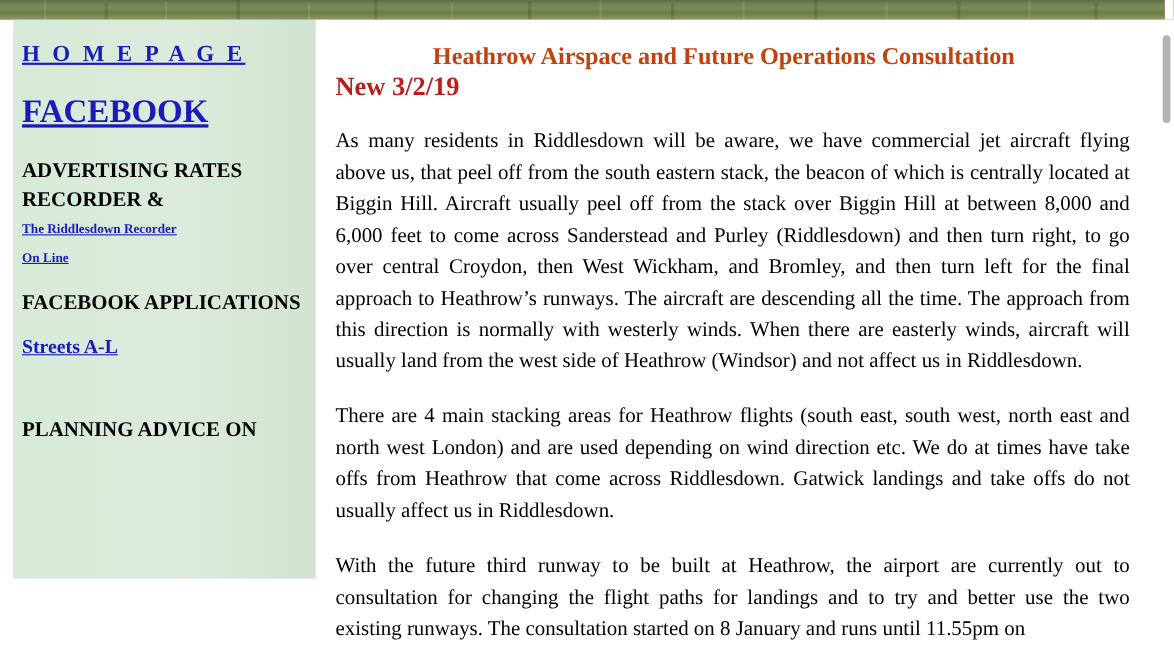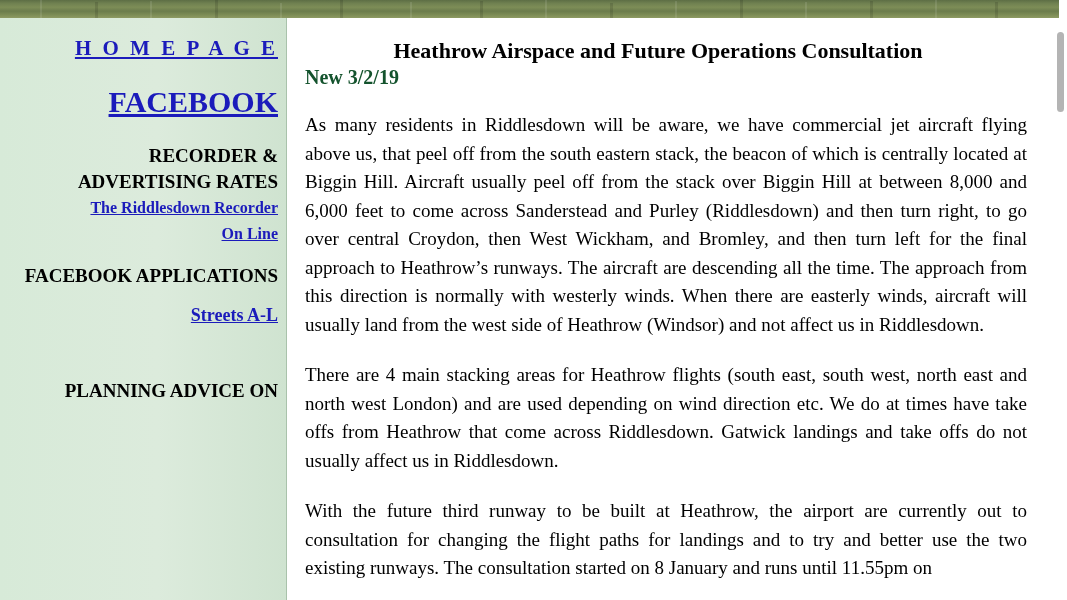--- a/index.html
+++ b/index.html
@@ -56,26 +56,26 @@
   .content {
     position: absolute;
     top: 18px; left: 0;
     width: 1067px;
     height: 582px;
   }
 
   
   .sidebar {
     position: absolute;
-    top: 0; left: 0;
+    top: 0; left: 12px;
     width: 286px;
-    height: 582px;
+    height: 508px;
     background: linear-gradient(to right, #d7ead8 0%, #dcebdc 55%, #cfe3d0 100%);
     border-right: 1px solid #a9c2ab;
-    text-align: right;
+    text-align: left;
     overflow: hidden;
   }
   .sidebar-inner {
     padding: 18px 8px 0 8px;
   }
   .side-link {
     display: block;
     color: #1b1bbb;
     text-decoration: underline;
     font-weight: bold;
@@ -95,21 +95,21 @@
   }
   .facebook {
     font-size: 30px;
     font-weight: bold;
   }
   .reports-head {
     font-size: 19px;
     line-height: 26px;
   }
   .recorder-link {
-    font-size: 16px;
+    font-size: 12px;
     line-height: 26px;
   }
   .planning-head {
     font-size: 19px;
   }
   .std-link {
     font-size: 18px;
   }
 
   
@@ -121,28 +121,28 @@
     background: #ffffff;
     overflow: hidden;
   }
   .article-inner {
     padding: 20px 26px 0 18px;
   }
   .art-title {
     text-align: center;
     font-size: 22px;
     font-weight: bold;
-    color: #000000;
+    color: #c2410c;
     margin: 0 0 2px 0;
     padding-right: 30px;
   }
   .art-sub {
-    font-size: 20px;
-    font-weight: bold;
-    color: #14532d;
+    font-size: 24px;
+    font-weight: bold;
+    color: #b91c1c;
     margin: 2px 0 0 0;
   }
   .art-p {
     font-size: 19px;
     line-height: 28.5px;
     text-align: justify;
     color: #000;
     margin: 22px 0 0 0;
     padding-right: 14px;
   }
@@ -196,22 +196,22 @@
       <div class="sidebar-inner">
 
         <a class="side-link homepage" href="#">H O M E  P A G E</a>
 
         <div class="s-gap-lg"></div>
 
         <a class="side-link facebook" href="#">FACEBOOK</a>
 
         <div class="s-gap-lg"></div>
 
+        <span class="side-head reports-head">ADVERTISING RATES</span>
         <span class="side-head reports-head">RECORDER &amp;</span>
-        <span class="side-head reports-head">ADVERTISING RATES</span>
 
         <a class="side-link recorder-link" href="#">
           <span>The Riddlesdown Recorder</span><br>
           <span>On Line</span>
         </a>
 
         <div class="s-gap-md"></div>
 
         <span class="side-head planning-head">FACEBOOK APPLICATIONS</span>
 

